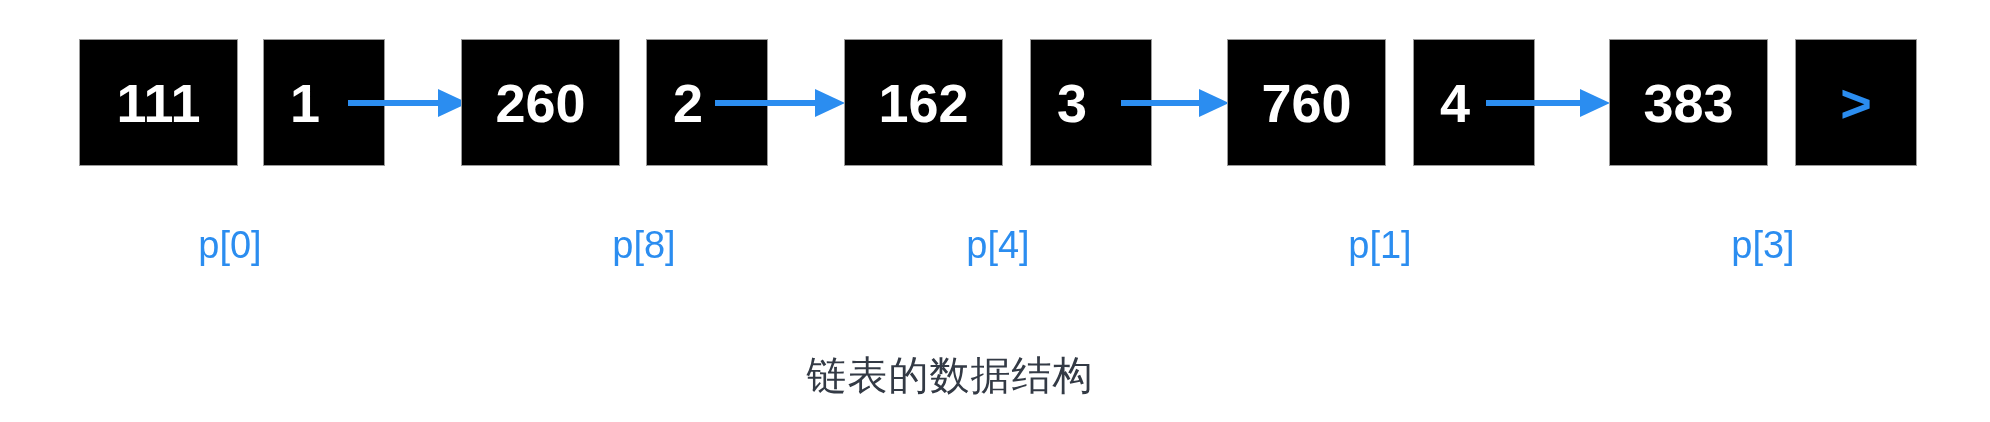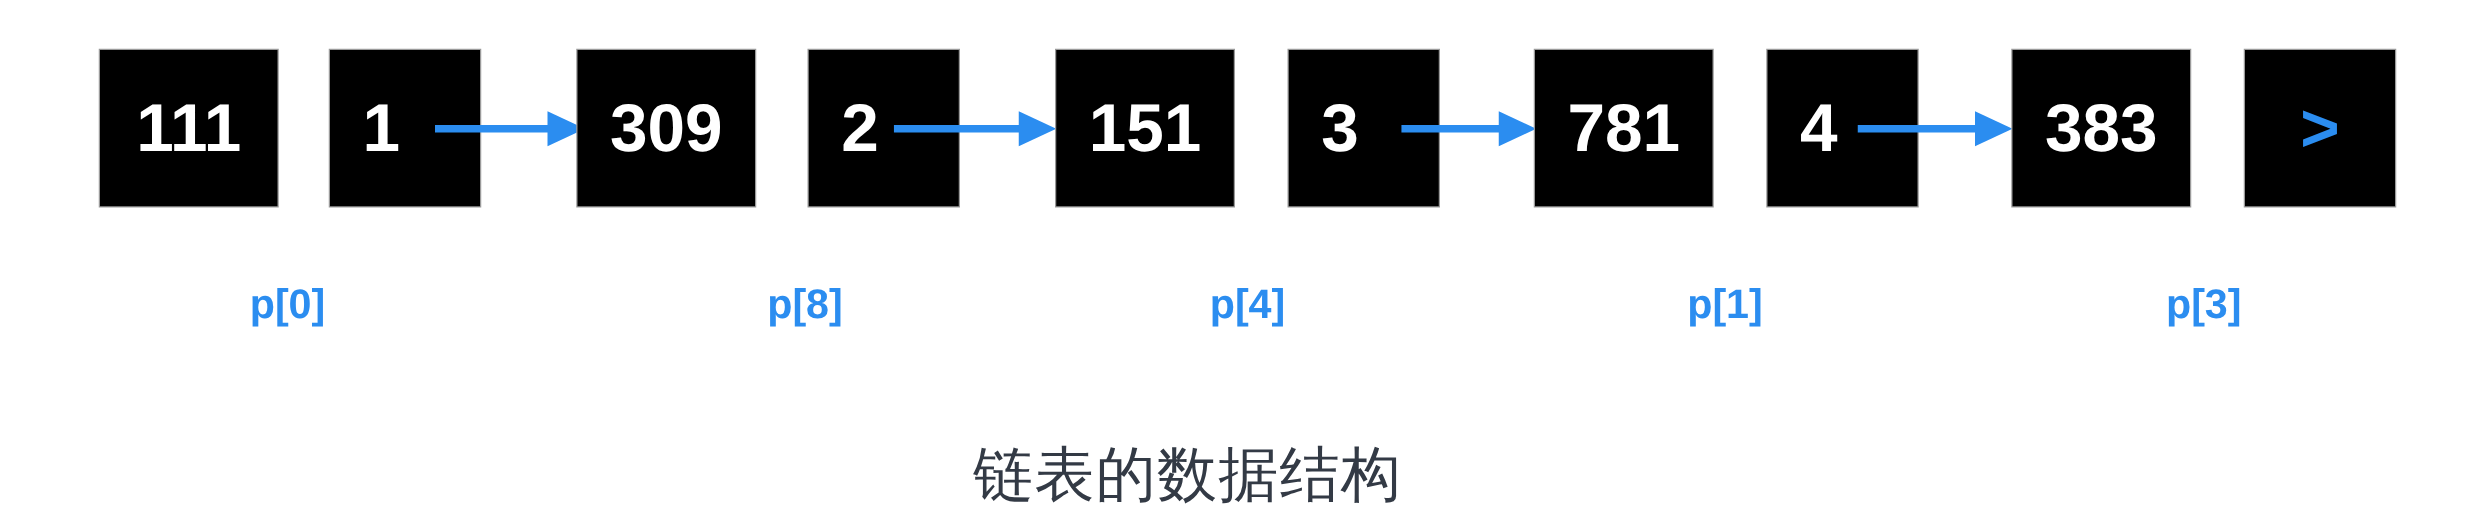--- a/index.html
+++ b/index.html
@@ -2,64 +2,64 @@
 <html><head>
 <meta charset="utf-8">
 <style>
   html, body { margin: 0; padding: 0; background: #ffffff; }
   body { width: 1990px; height: 422px; position: relative; overflow: hidden;
          font-family: "Liberation Sans", "DejaVu Sans", sans-serif; }
   .box { position: absolute; top: 40px; height: 125px; background: #000;
          box-shadow: 0 0 0 1px #9a9a9a; color: #fff; font-weight: bold;
          font-size: 54px; display: flex; align-items: center; justify-content: center;
          box-sizing: border-box; }
-  .data { width: 142px; }
+  .data { width: 157px; }
   .ptr  { width: 120px; }
   .ptr.null-ptr { color: #2b8df0; }
   .arrow { position: absolute; top: 88px; height: 30px; }
   .label { position: absolute; top: 224px; width: 120px; text-align: center;
-           color: #2b8df0; font-weight: bold; font-size: 33px; }
+           color: #2b8df0; font-weight: normal; font-size: 38px; }
   .caption { position: absolute; top: 348px; left: 0; width: 1900px; text-align: center;
-             color: #333a45; font-size: 48px; font-family: "DejaVu Sans", sans-serif;
+             color: #333a45; font-size: 40px; font-family: "DejaVu Sans", sans-serif;
              letter-spacing: 1px; }
 </style>
 </head>
 <body>
 
 <div class="box data" style="left:80px">111</div>
 <div class="box ptr" style="left:264px">
     <span style="margin-right:38px">1</span>
   </div>
 <svg class="arrow" style="left:348px" width="120" height="30">
   <rect x="0" y="12" width="94" height="6" fill="#2b8df0"></rect>
     <polygon points="90,1 120,15 90,29" fill="#2b8df0"></polygon>
 </svg>
 <div class="label" style="left:170px">p[0]</div>
 
-<div class="box data" style="left:462px">309</div>
+<div class="box data" style="left:462px">260</div>
 <div class="box ptr" style="left:647px">
     <span style="margin-right:38px">2</span>
   </div>
 <svg class="arrow" style="left:715px" width="130" height="30">
   <rect x="0" y="12" width="104" height="6" fill="#2b8df0"></rect>
     <polygon points="100,1 130,15 100,29" fill="#2b8df0"></polygon>
 </svg>
 <div class="label" style="left:584px">p[8]</div>
 
-<div class="box data" style="left:845px">151</div>
+<div class="box data" style="left:845px">162</div>
 <div class="box ptr" style="left:1031px">
     <span style="margin-right:38px">3</span>
   </div>
 <svg class="arrow" style="left:1121px" width="108" height="30">
   <rect x="0" y="12" width="82" height="6" fill="#2b8df0"></rect>
     <polygon points="78,1 108,15 78,29" fill="#2b8df0"></polygon>
 </svg>
 <div class="label" style="left:938px">p[4]</div>
 
-<div class="box data" style="left:1228px">781</div>
+<div class="box data" style="left:1228px">760</div>
 <div class="box ptr" style="left:1414px">
     <span style="margin-right:38px">4</span>
   </div>
 <svg class="arrow" style="left:1486px" width="124" height="30">
   <rect x="0" y="12" width="98" height="6" fill="#2b8df0"></rect>
     <polygon points="94,1 124,15 94,29" fill="#2b8df0"></polygon>
 </svg>
 <div class="label" style="left:1320px">p[1]</div>
 
 <div class="box data" style="left:1610px">383</div>

